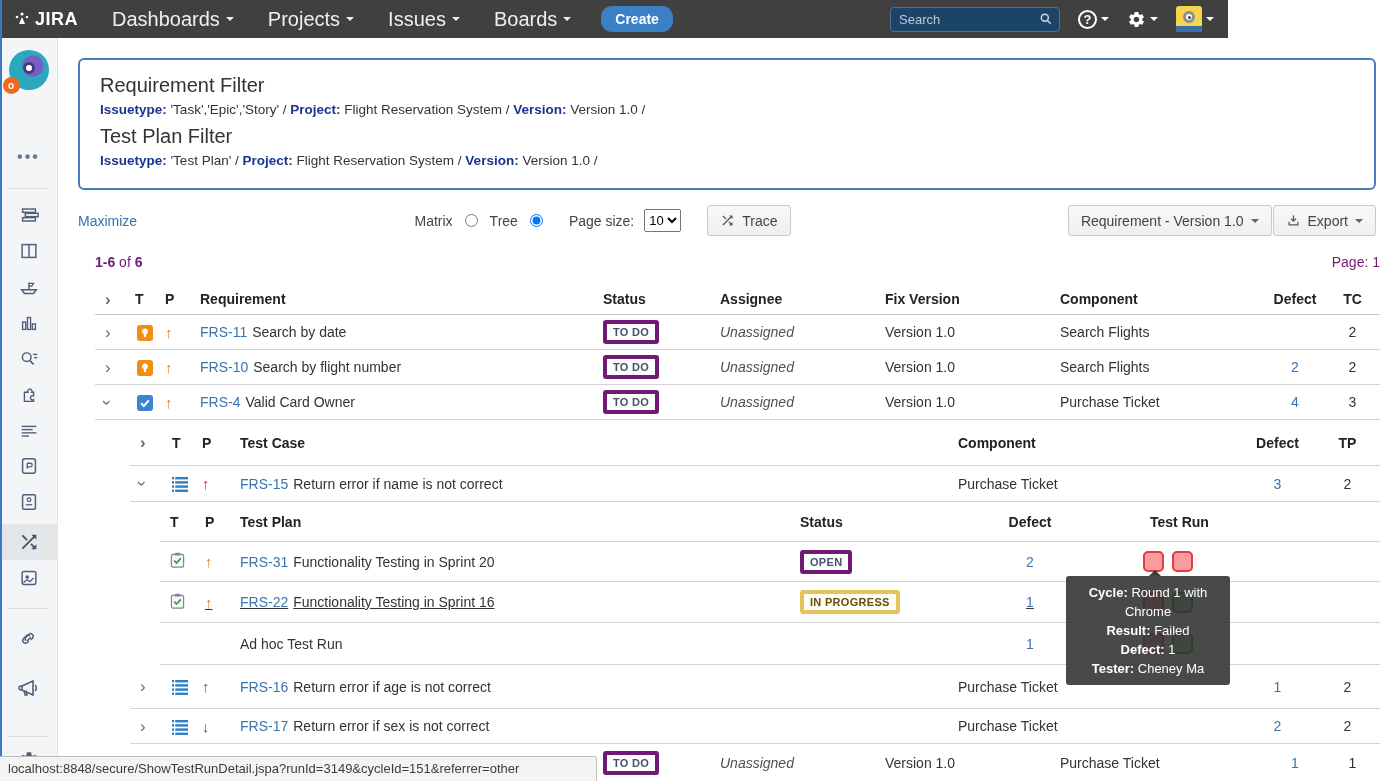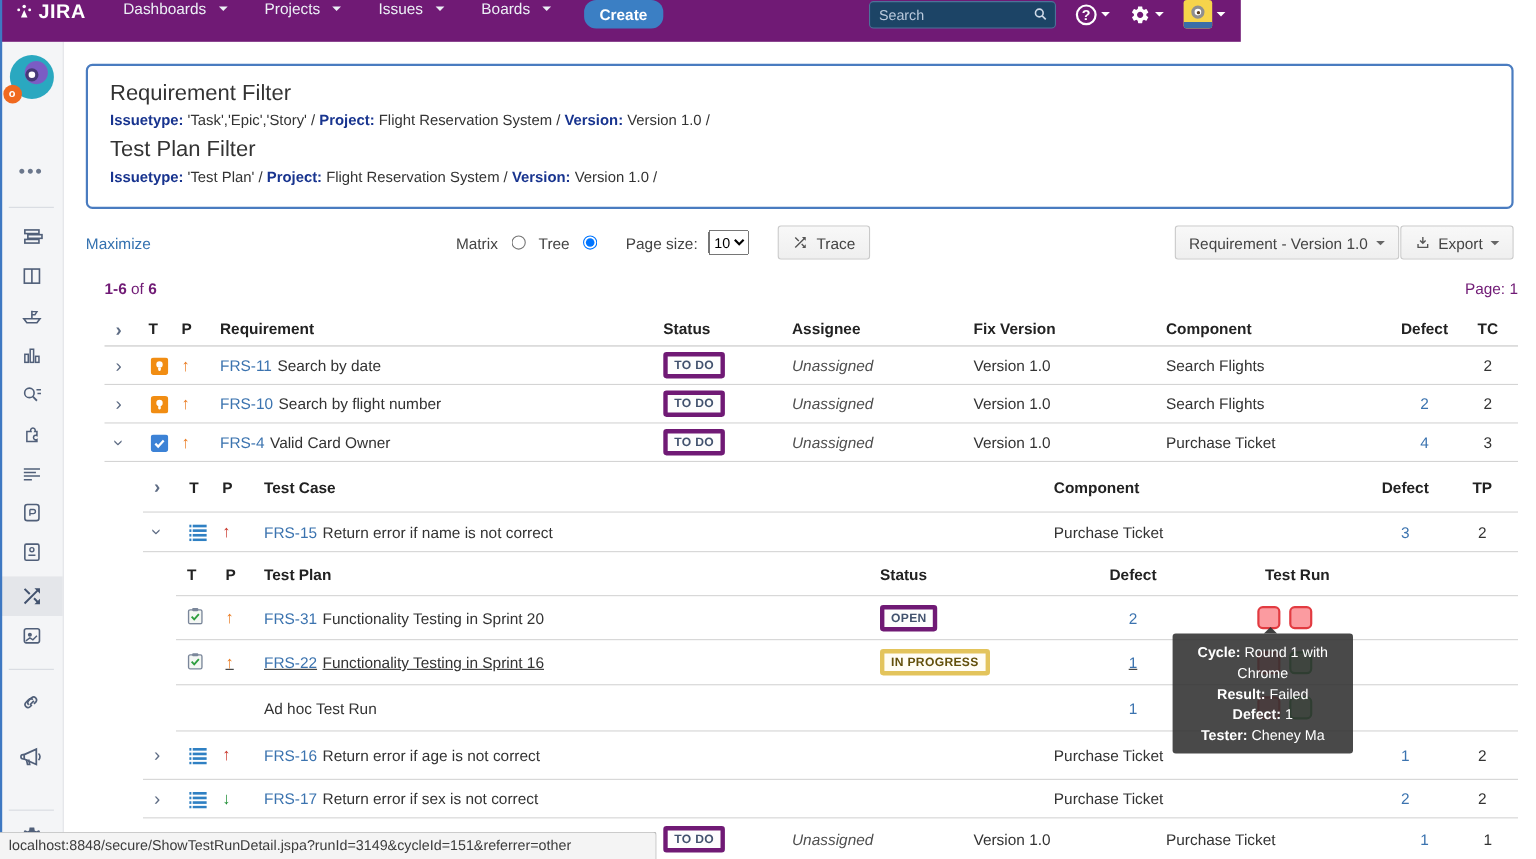--- a/index.html
+++ b/index.html
@@ -1,26 +1,26 @@
 <!DOCTYPE html>
 <html><head>
 <meta charset="utf-8">
 <style>
   * { margin:0; padding:0; box-sizing:border-box; }
   html,body { width:1396px; height:781px; overflow:hidden; background:#fff;
     font-family:"Liberation Sans", sans-serif; color:#333; }
   body { position:relative; }
 
   
-  .nav { position:absolute; top:0; left:0; width:1128px; height:38px;
-    background:#701a75; display:flex; align-items:flex-start; z-index:60; }
+  .nav { position:absolute; top:0; left:0; width:1228px; height:38px;
+    background:#404040; display:flex; align-items:center; z-index:60; }
   .brand { display:flex; align-items:center; gap:5px; margin-left:14px; color:#fff;
     font-size:18px; font-weight:bold; letter-spacing:.5px; }
-  .nav-item { color:#ecf0f6; font-size:14px; margin-left:34px; display:flex;
-    align-items:center; gap:11px; cursor:pointer; }
+  .nav-item { color:#ecf0f6; font-size:20px; margin-left:34px; display:flex;
+    align-items:center; gap:6px; cursor:pointer; }
   .caret { width:0; height:0; border-left:4px solid transparent;
     border-right:4px solid transparent; border-top:4px solid currentColor; display:inline-block; }
   .create-btn { margin-left:30px; background:#3b7fc4; color:#fff; font-weight:bold;
     font-size:14px; border:none; border-radius:11px; padding:5px 14px; cursor:pointer; }
   .nav-right { margin-left:auto; display:flex; align-items:center; gap:18px; margin-right:14px; }
   .searchbox { position:relative; }
   .searchbox input { width:170px; height:25px; background:#1c4466; border:1px solid #4d7299;
     border-radius:4px; color:#cfdae8; font-size:13px; padding:0 26px 0 8px; outline:none; }
   .searchbox input::placeholder { color:#b9c9dc; }
   .mag { position:absolute; right:7px; top:5px; }

